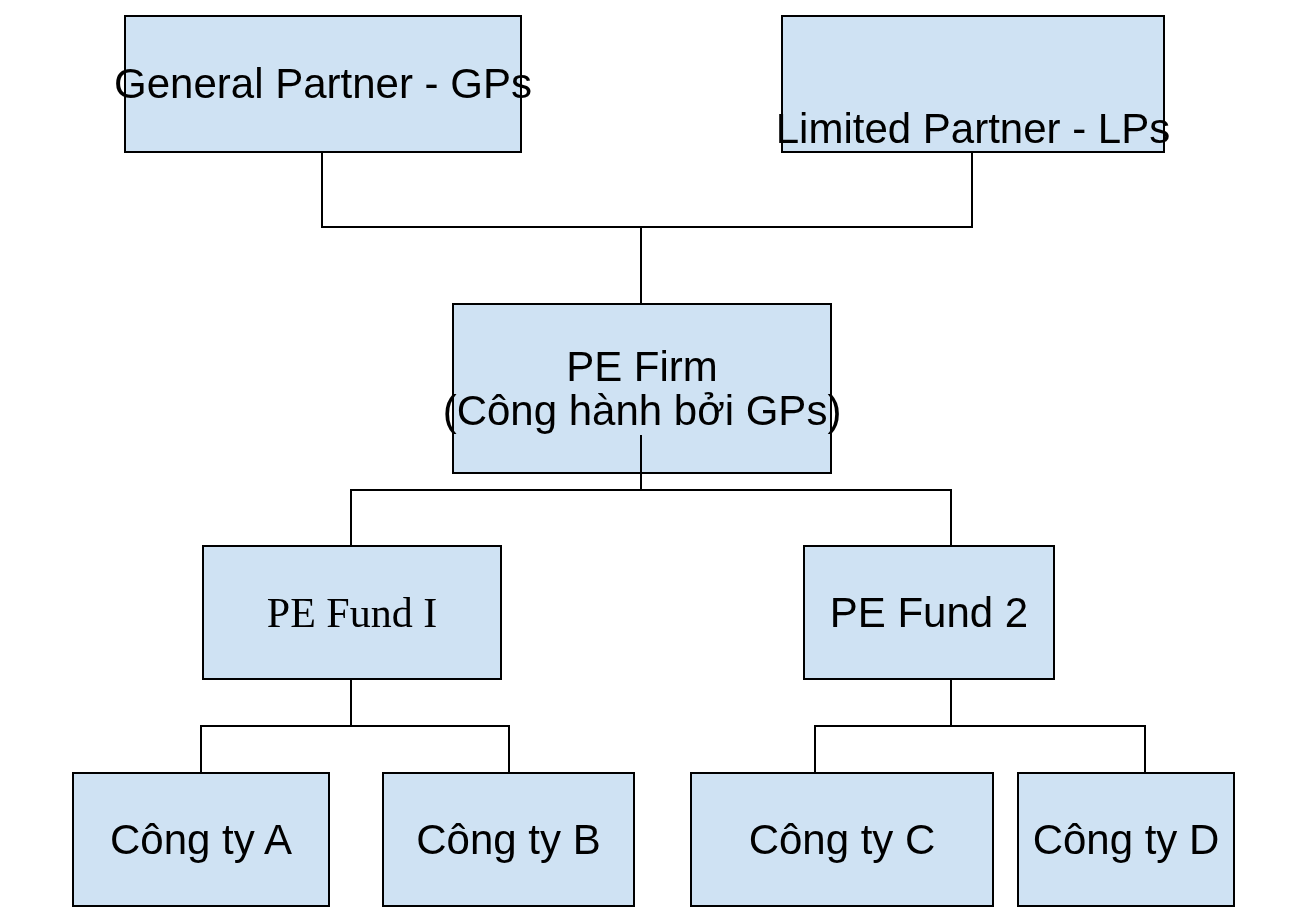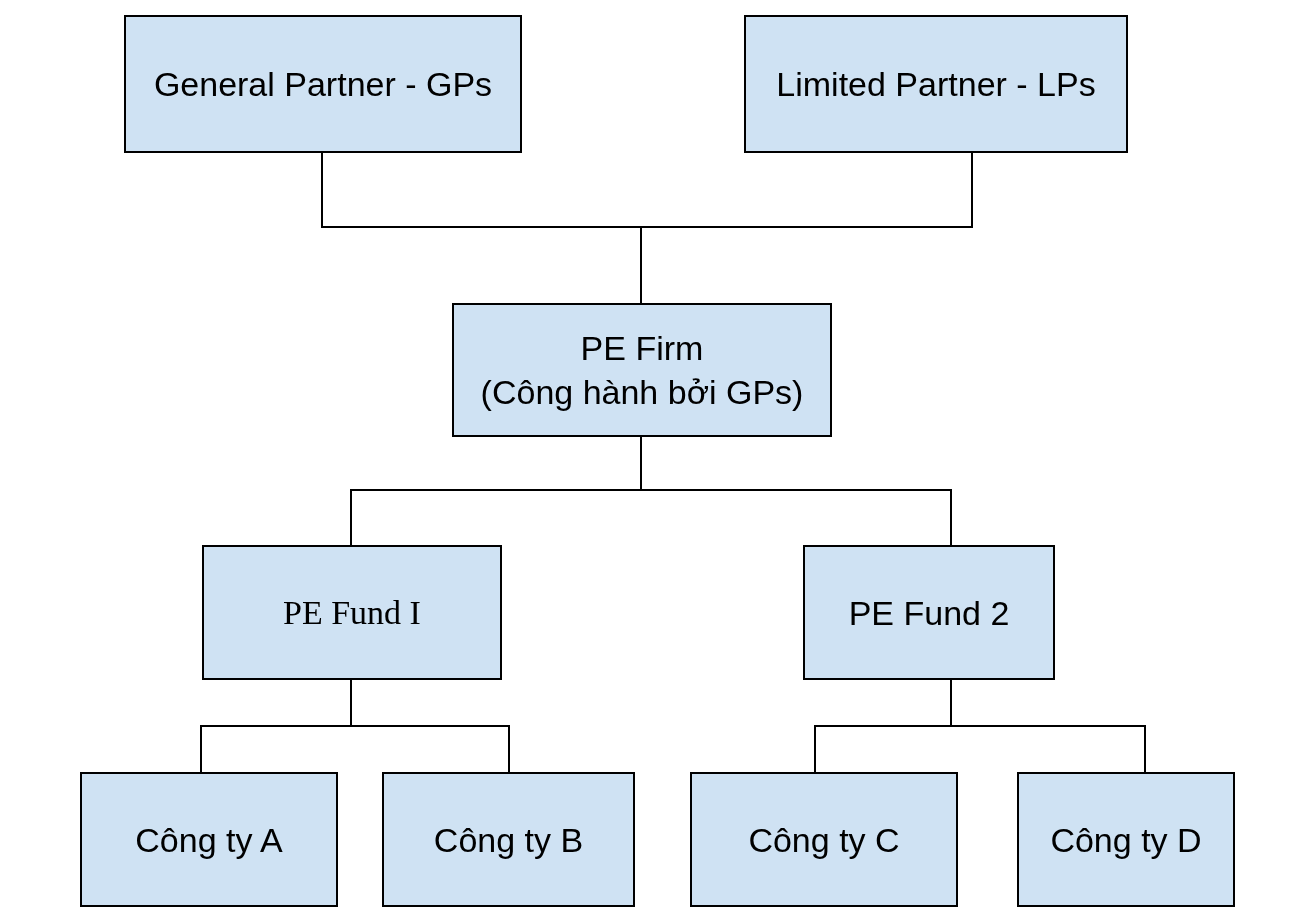--- a/index.html
+++ b/index.html
@@ -23,21 +23,21 @@
   }
   .node {
     position: absolute;
     background: var(--node-fill);
     border: 2px solid var(--node-border);
     display: flex;
     align-items: center;
     justify-content: center;
     text-align: center;
     color: var(--text);
-    font-size: 34px;
+    font-size: 42px;
     line-height: 44px;
   }
   .node-label span { display: block; white-space: nowrap; }
   .node-label span:empty { display: none; }
   .line {
     position: absolute;
     background: var(--connector);
   }
   .line.v { width: 2px; }
   .line.h { height: 2px; }
@@ -46,32 +46,32 @@
 <body>
 
 <div class="canvas">
 
   <div class="node" style="left:124px; top:15px; width:398px; height:138px;">
     <div class="node-label">
       <span>General Partner - GPs</span>
     </div>
   </div>
 
-  <div class="node" style="left:744px; top:15px; width:384px; height:138px;">
+  <div class="node" style="left:781px; top:15px; width:384px; height:138px;align-items:flex-end;">
     <div class="node-label">
       <span>Limited Partner - LPs</span>
     </div>
   </div>
 
   <div class="line v" style="left:321px; top:152px; height:76px;"></div>
   <div class="line v" style="left:971px; top:152px; height:76px;"></div>
   <div class="line h" style="left:321px; top:226px; width:652px;"></div>
   <div class="line v" style="left:640px; top:226px; height:78px;"></div>
 
-  <div class="node" style="left:452px; top:303px; width:380px; height:134px;">
+  <div class="node" style="left:452px; top:303px; width:380px; height:171px;">
     <div class="node-label">
       <span>PE Firm</span>
       <span>(Công hành bởi GPs)</span>
     </div>
   </div>
 
   <div class="line v" style="left:640px; top:435px; height:56px;"></div>
   <div class="line h" style="left:350px; top:489px; width:602px;"></div>
   <div class="line v" style="left:350px; top:489px; height:57px;"></div>
   <div class="line v" style="left:950px; top:489px; height:57px;"></div>
@@ -93,35 +93,35 @@
   <div class="line v" style="left:350px; top:678px; height:49px;"></div>
   <div class="line h" style="left:200px; top:725px; width:310px;"></div>
   <div class="line v" style="left:200px; top:725px; height:48px;"></div>
   <div class="line v" style="left:508px; top:725px; height:48px;"></div>
 
   <div class="line v" style="left:950px; top:678px; height:49px;"></div>
   <div class="line h" style="left:814px; top:725px; width:332px;"></div>
   <div class="line v" style="left:814px; top:725px; height:48px;"></div>
   <div class="line v" style="left:1144px; top:725px; height:48px;"></div>
 
-  <div class="node" style="left:72px; top:772px; width:258px; height:135px;margin-left:8px;">
+  <div class="node" style="left:72px; top:772px; width:258px; height:135px;">
     <div class="node-label">
       <span>Công ty A</span>
 
     </div>
   </div>
 
   <div class="node" style="left:382px; top:772px; width:253px; height:135px;">
     <div class="node-label">
       <span>Công ty B</span>
 
     </div>
   </div>
 
-  <div class="node" style="left:690px; top:772px; width:268px; height:135px;">
+  <div class="node" style="left:690px; top:772px; width:304px; height:135px;">
     <div class="node-label">
       <span>Công ty C</span>
 
     </div>
   </div>
 
   <div class="node" style="left:1017px; top:772px; width:218px; height:135px;">
     <div class="node-label">
       <span>Công ty D</span>
 

